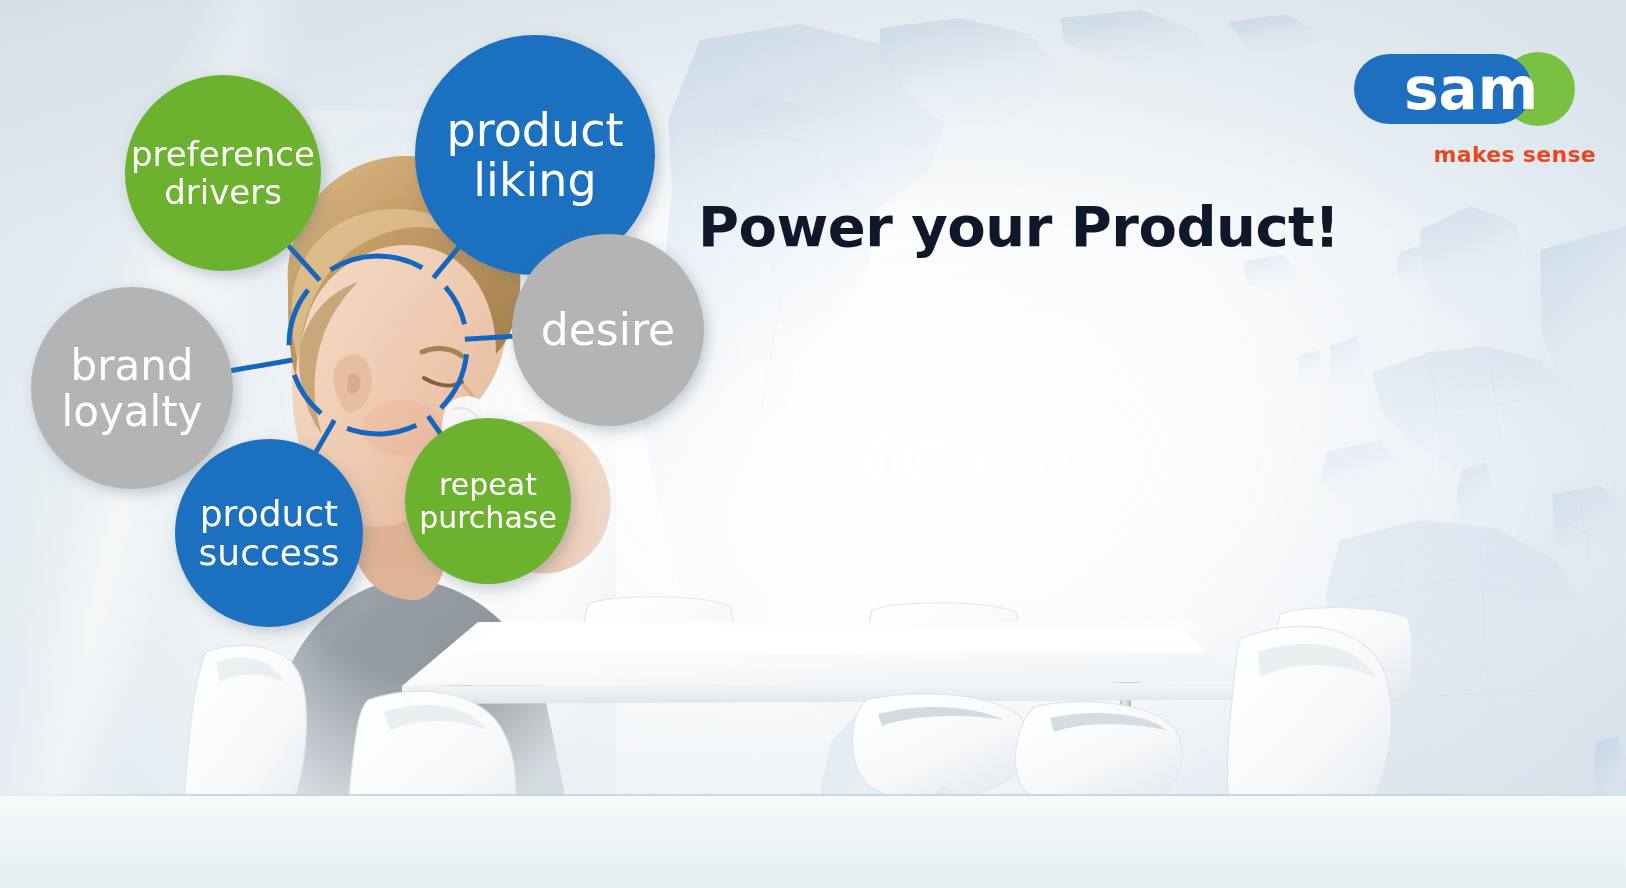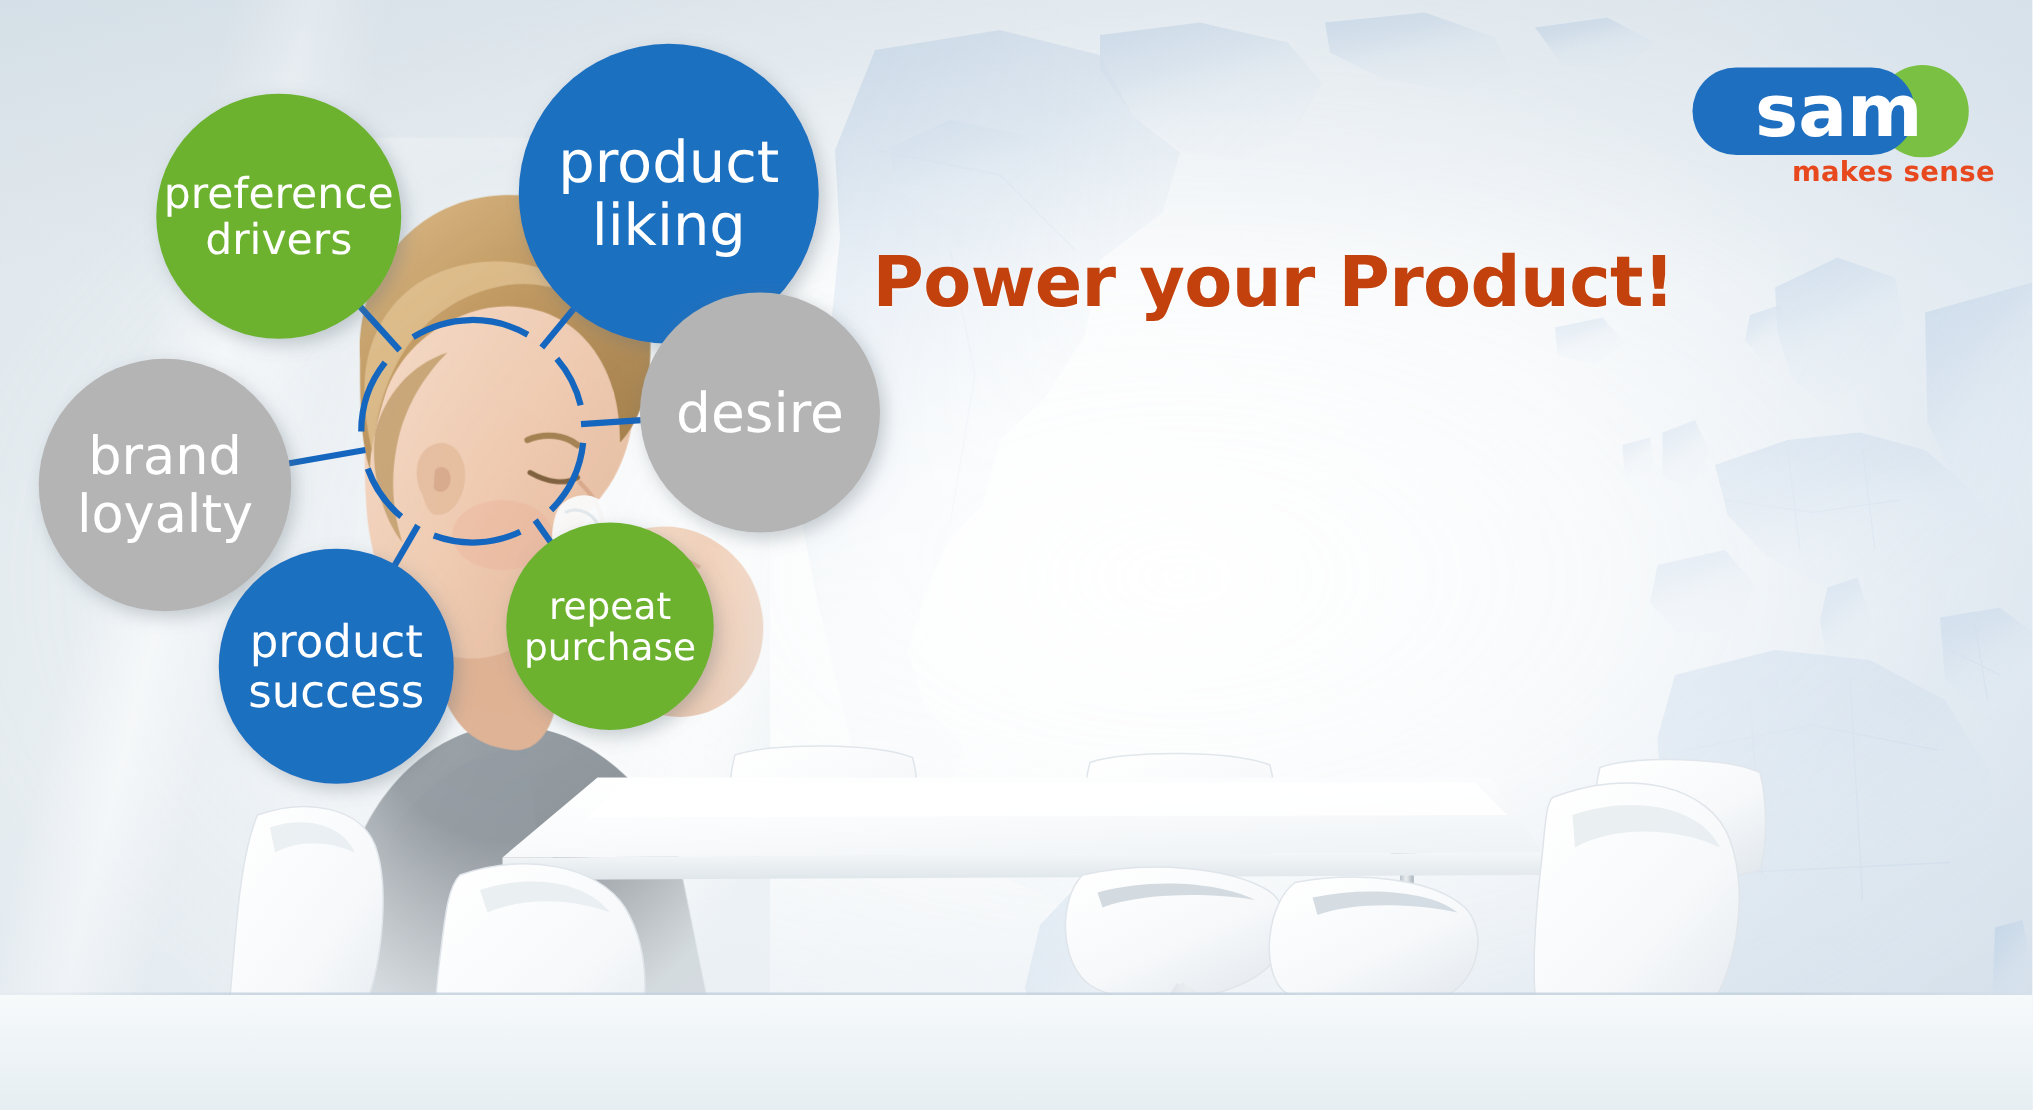--- a/index.html
+++ b/index.html
@@ -64,36 +64,36 @@
   }
 
   
   .headline{
     position:absolute;
     left:698px; top:194px;
     font-family:"DejaVu Sans", sans-serif;
     font-weight:700;
     font-size:56px;
     letter-spacing:-0.5px;
-    color:#c2410c;
+    color:#0f172a;
     white-space:nowrap;
     text-shadow:0 1px 2px rgba(255,255,255,.55);
   }
 
   
   .logo{
     position:absolute;
     right:28px; top:52px;
     width:246px;
     text-align:right;
   }
   .logo-mark{position:relative;height:74px;width:246px;}
   .logo-mark svg{display:block;width:100%;height:100%;}
   .logo-tagline{
-    margin-top:0;
+    margin-top:16px;
     font-family:"DejaVu Sans", sans-serif;
     font-weight:700;
     font-size:22px;
     letter-spacing:.3px;
     color:#E8481E;
     text-align:right;
     padding-right:2px;
   }
 </style>
 </head>

